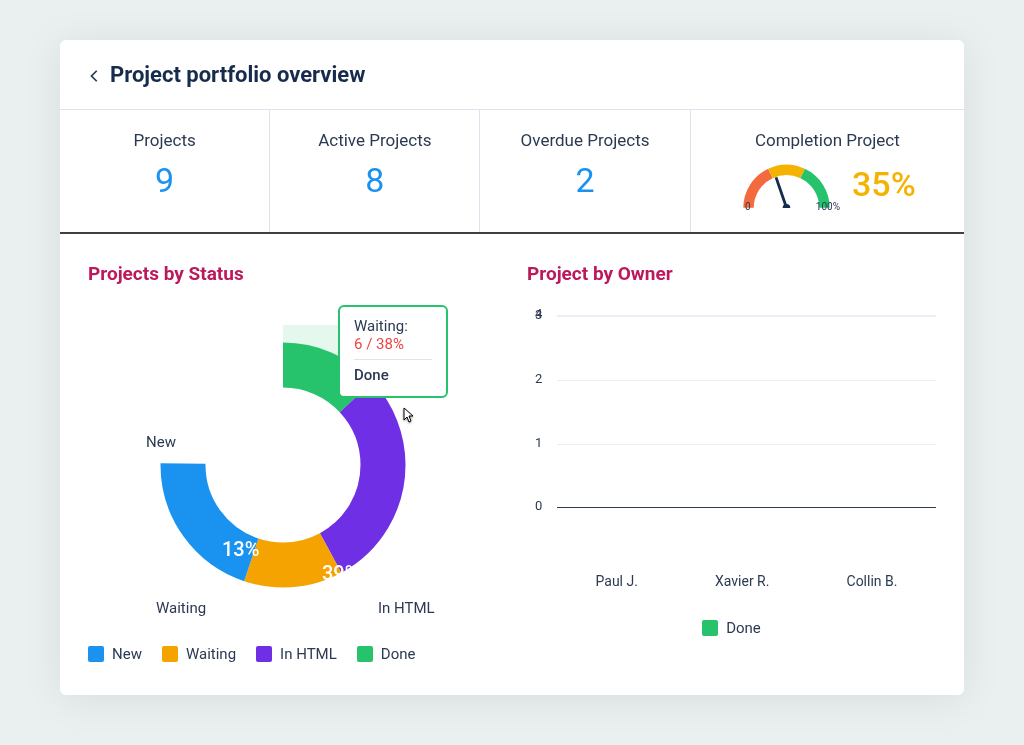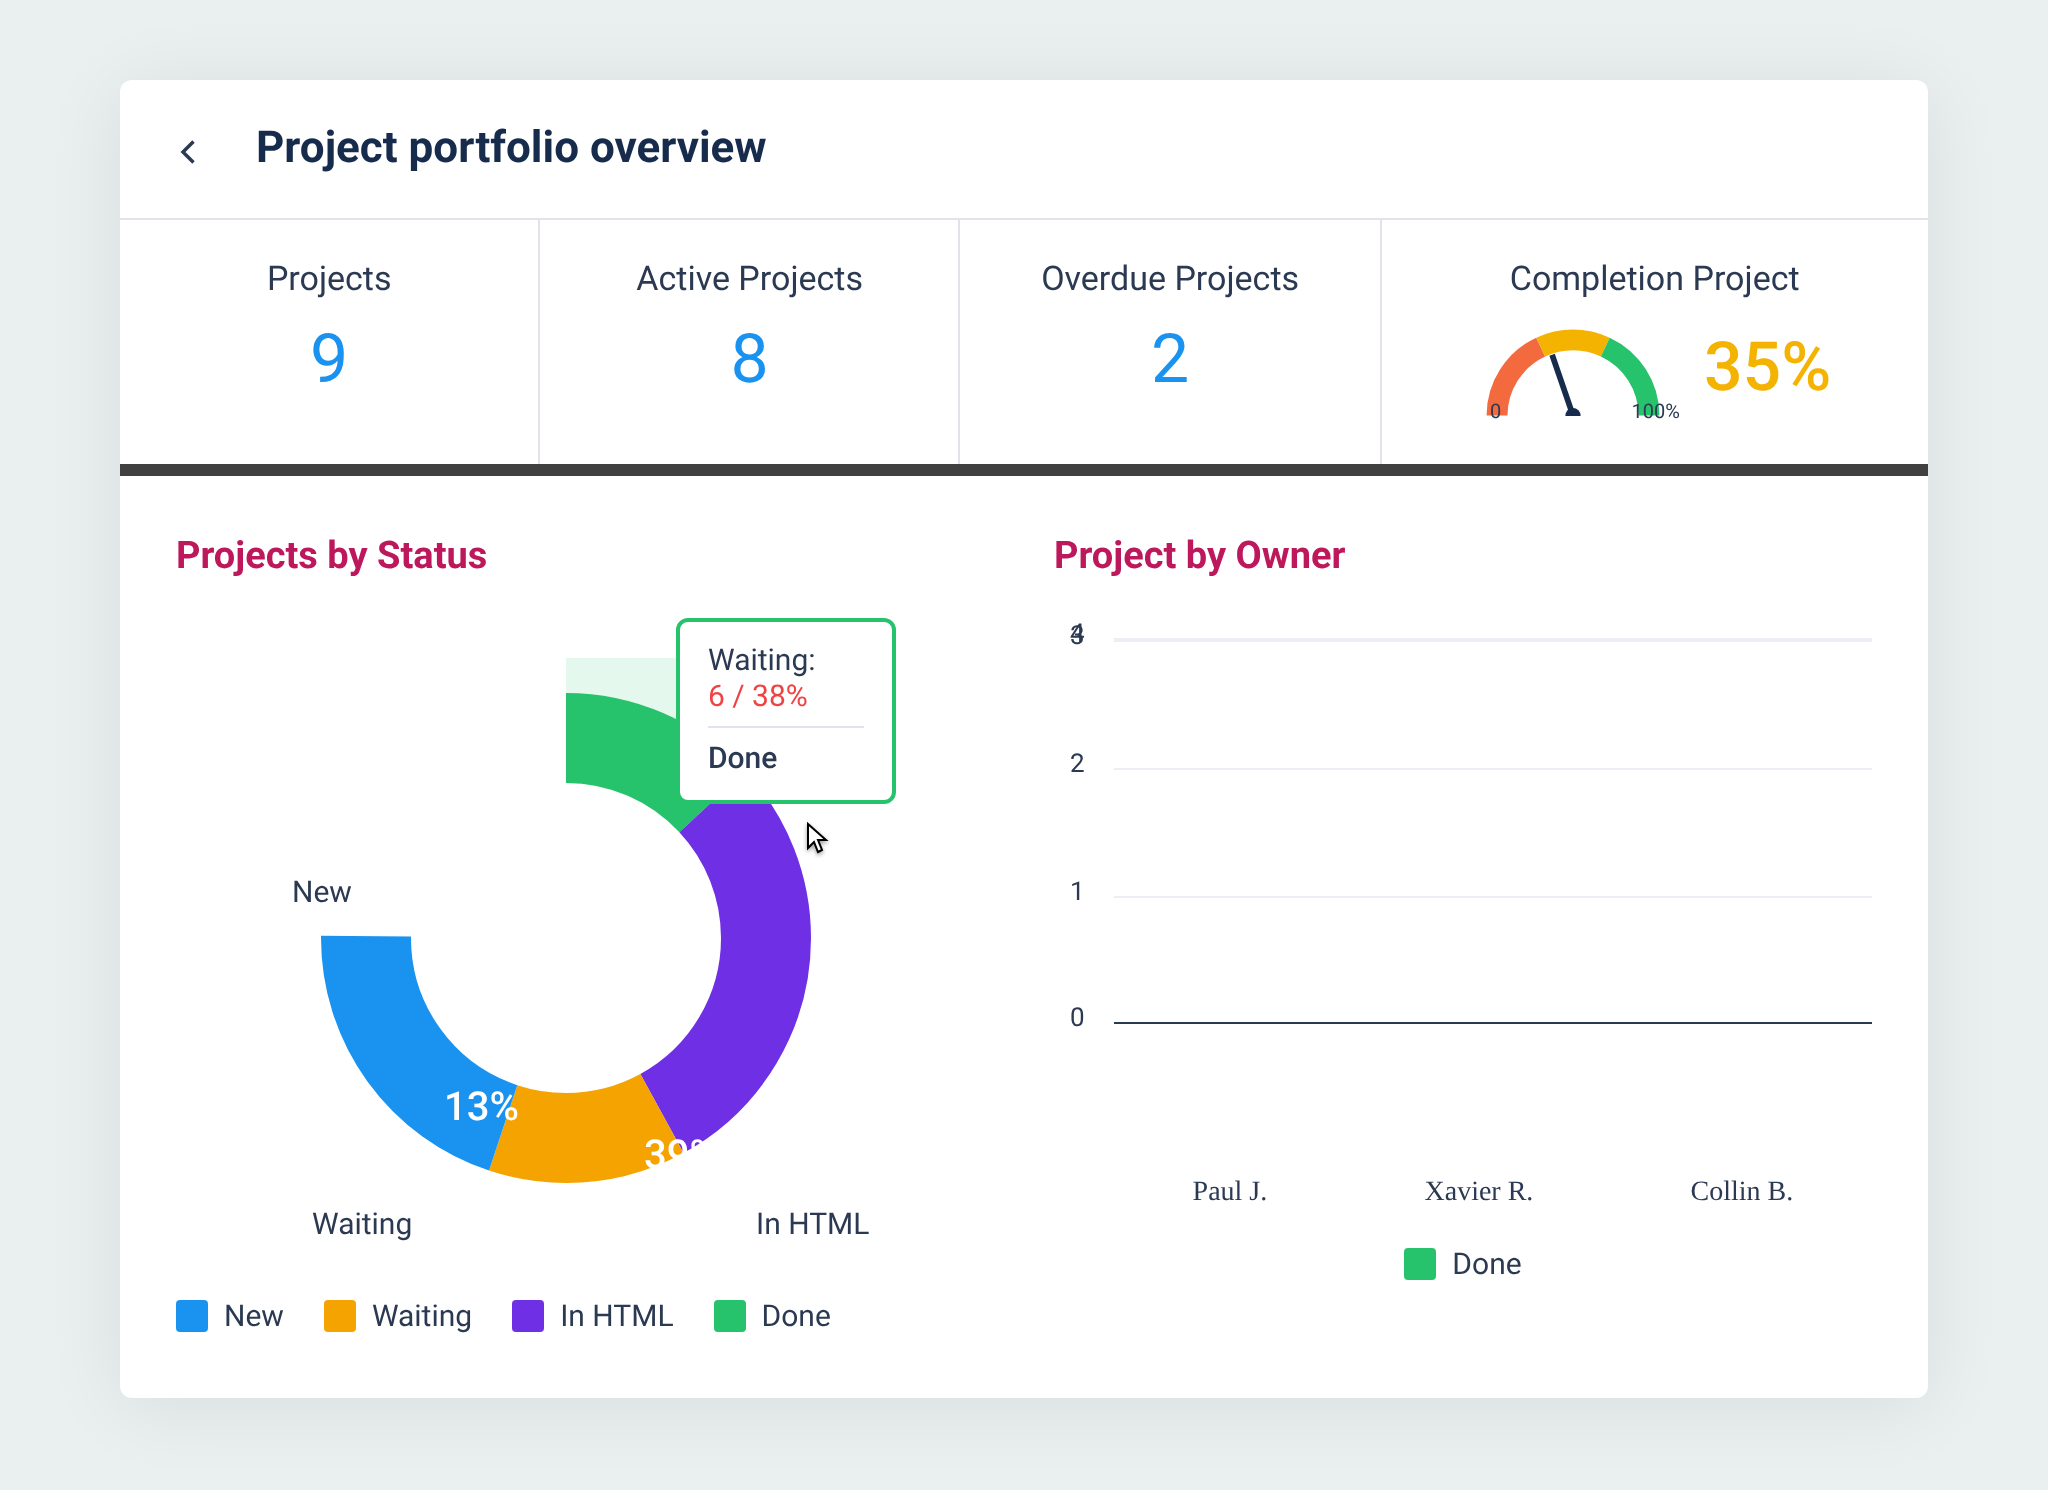--- a/index.html
+++ b/index.html
@@ -12,38 +12,38 @@
   }
   .panel {
     background: #fff;
     border-radius: 6px;
     box-shadow: 0 4px 40px rgba(0,0,0,0.08);
     overflow: hidden;
   }
   .header {
     display: flex;
     align-items: center;
-    gap: 26px;
+    gap: 8px;
     padding: 22px 28px;
   }
   .chev {
     width: 14px; height: 14px;
     display: inline-block;
   }
   .title {
     font-size: 22px;
     font-weight: 700;
     color: #172b4d;
   }
 
   .kpis {
     display: grid;
     grid-template-columns: 1fr 1fr 1fr 1.3fr;
     border-top: 1px solid #e2e2ee;
-    border-bottom: 6px solid #404040;
+    border-bottom: 2px solid #404040;
   }
   .kpi {
     text-align: center;
     padding: 20px 8px 24px;
     border-right: 1px solid #e2e2ee;
   }
   .kpi:last-child { border-right: none; }
   .kpi-label {
     color: #2b3a52;
     font-size: 17px;
@@ -139,21 +139,21 @@
   .gline:first-child{border-top:1px solid #2b3a52;}
   .ylab{position:absolute; left:-22px; top:-10px; font-size:13px; color:#2b3a52;}
   .bars{
     position:absolute; left:30px; right:0; top:10px; bottom:30px;
     display:flex; align-items:flex-end; justify-content:space-around;
   }
   .barcol{ width:26%; display:flex; flex-direction:column; align-items:center;}
   .bar{ width:100%; background:#27c26c; display:flex; flex-direction:column;}
   .bar .seg{ flex:1; border-top:2px solid #fff;}
   .bar .seg:first-child{border-top:none;}
-  .xlab{position:absolute; left:30px; right:0; bottom:0; display:flex; justify-content:space-around; font-size:14px; color:#2b3a52;font-family:Liberation Serif, serif;}
+  .xlab{position:absolute; left:30px; right:0; bottom:12px; display:flex; justify-content:space-around; font-size:14px; color:#2b3a52;}
 </style>
 </head>
 <body>
 
 <div class="panel">
 
   <div class="header">
     <span class="chev">
       <svg viewBox="0 0 16 16" width="14" height="14">
           <polyline points="10,2 4,8 10,14" fill="none" stroke="#2b3a52" stroke-width="2"></polyline>

